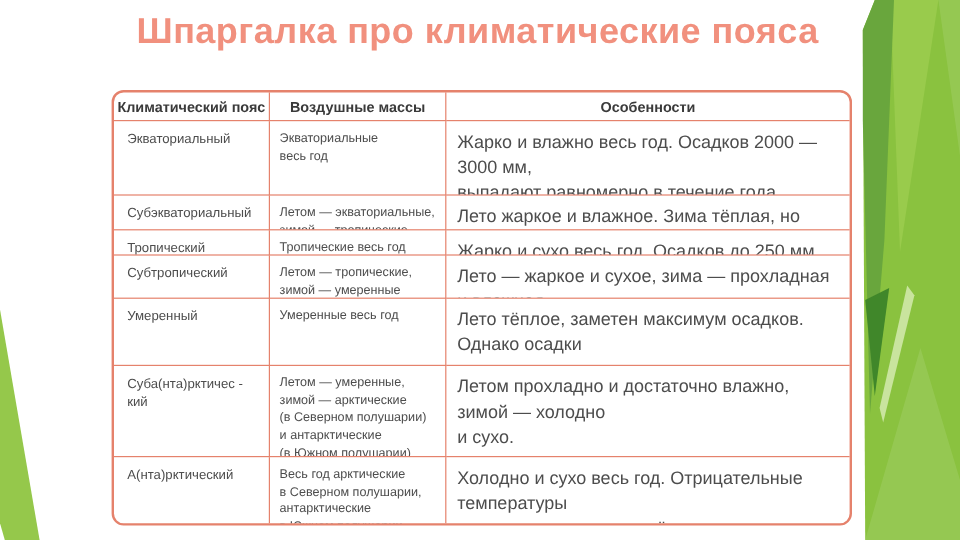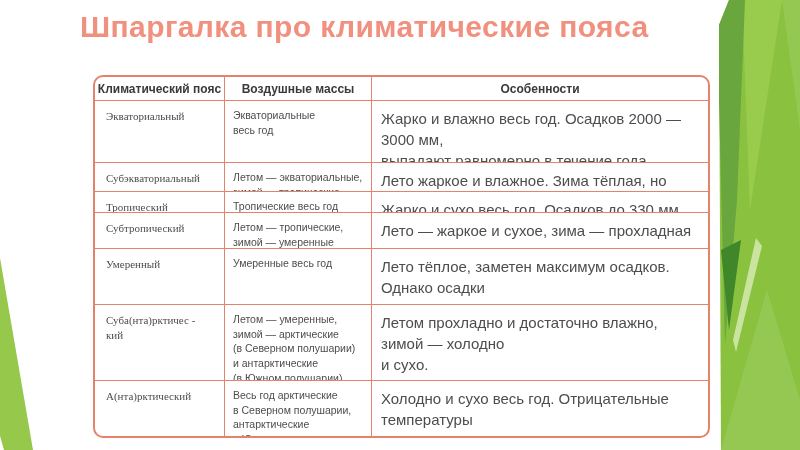--- a/index.html
+++ b/index.html
@@ -3,21 +3,21 @@
 <meta charset="utf-8">
 <style>
   html,body{margin:0;padding:0;}
   body{
     width:800px;height:450px;position:relative;overflow:hidden;
     background:#ffffff;
     font-family:"Liberation Sans","DejaVu Sans",sans-serif;
   }
   .title{
     position:absolute;top:10px;left:80px;width:636px;
-    white-space:nowrap;
+    text-align:center;white-space:nowrap;
     font-size:30px;font-weight:bold;letter-spacing:.4px;
     color:var(--title,#F1907E);
   }
   .deco{position:absolute;pointer-events:none;}
   .deco-left{left:0;bottom:0;}
   .deco-right{right:0;top:0;}
   .table-wrap{
     position:absolute;left:93px;top:75px;width:617px;height:363px;
     border:2px solid var(--border,#E5826C);border-radius:10px;
     box-sizing:border-box;background:#fff;
@@ -36,21 +36,21 @@
     white-space:pre-line;
     overflow:hidden;
   }
   .cell.c3{border-right:none;}
   .row.last .cell{border-bottom:none;}
   .hcell{
     display:flex;align-items:center;justify-content:center;
     font-weight:bold;font-size:12px;color:var(--header_text,#3A3A3A);
     white-space:nowrap;
   }
-  .zone{font-size:11px;padding:8px 4px 0 11px;line-height:1.35;font-family:Liberation Serif, serif;}
+  .zone{font-size:11px;padding:8px 4px 0 11px;line-height:1.35;}
   .air{font-size:10.5px;padding:7px 4px 12px 8px;line-height:1.4;}
   .feat{font-size:15px;padding:7px 8px 0 9px;line-height:1.4;}
 </style>
 </head>
 <body>
 
 <svg class="deco deco-left" width="40" height="200" viewBox="0 0 40 200">
   <polygon points="0,8 33,200 4,200 0,186" style="fill:var(--green_left,#95C84B)"></polygon>
 </svg>
 
@@ -89,21 +89,21 @@
       <div class="cell zone">Субэкваториальный</div>
       <div class="cell air">Летом — экваториальные,
 зимой — тропические</div>
       <div class="cell feat c3">Лето жаркое и влажное. Зима тёплая, но сухая.
 Количество осадков 1000 — 1900 мм.</div>
     </div>
 
     <div class="row">
       <div class="cell zone">Тропический</div>
       <div class="cell air">Тропические весь год</div>
-      <div class="cell feat c3">Жарко и сухо весь год. Осадков до 330 мм.</div>
+      <div class="cell feat c3">Жарко и сухо весь год. Осадков до 250 мм.</div>
     </div>
 
     <div class="row">
       <div class="cell zone">Субтропический</div>
       <div class="cell air">Летом — тропические,
 зимой — умеренные</div>
       <div class="cell feat c3">Лето — жаркое и сухое, зима — прохладная и влажная.
 Температуры воздуха положительные в течение всего года.</div>
     </div>
 

